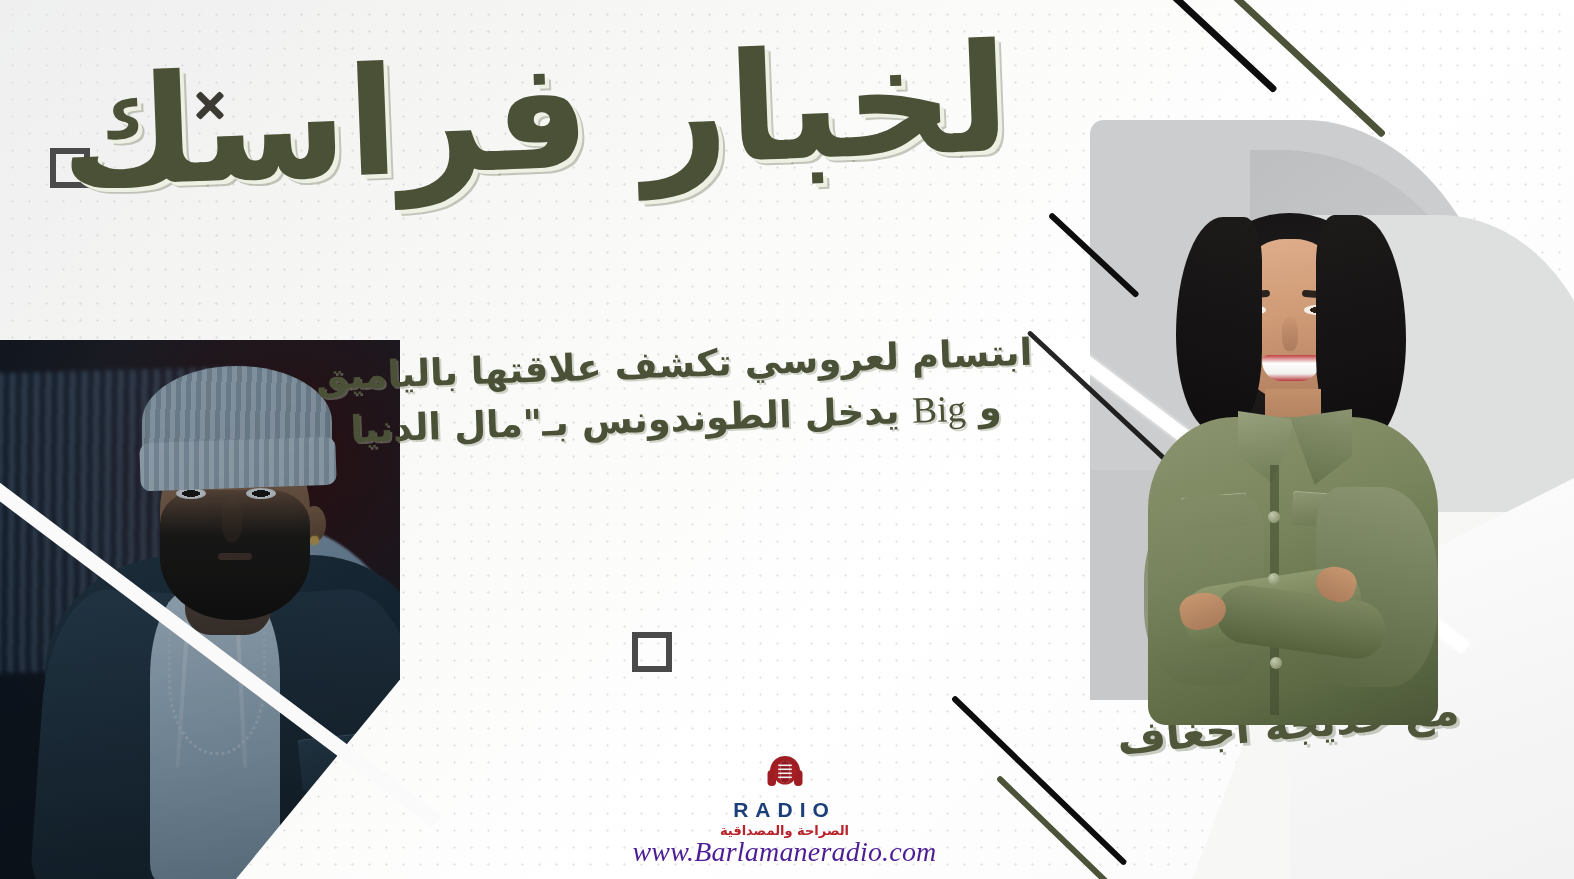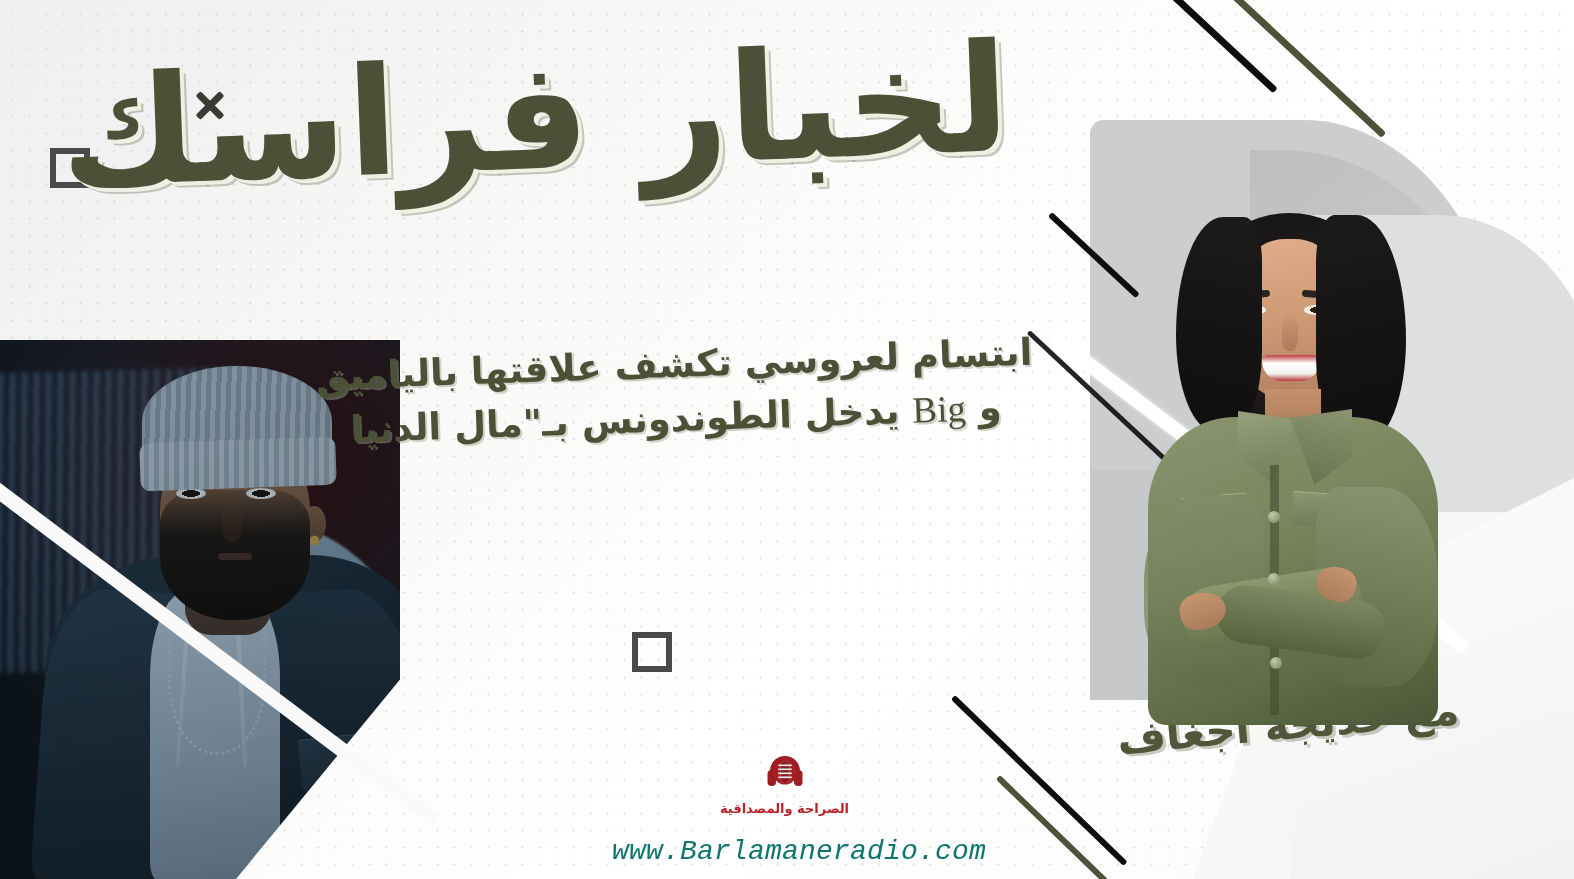--- a/index.html
+++ b/index.html
@@ -334,22 +334,22 @@
     font-family:"Liberation Sans",sans-serif;
     font-weight:700;font-size:21px;letter-spacing:7px;
     color:#1b3f78;margin-top:-2px;
   }
   .logo-ar{
     font-family:"DejaVu Sans","Liberation Sans",sans-serif;
     direction:rtl;font-size:13px;font-weight:700;color:#b8242c;letter-spacing:.5px;margin-top:1px;
   }
   .site-url{
     position:absolute;left:612px;top:836px;width:345px;text-align:center;direction:ltr;
-    font-family:Liberation Mono, monospace;
-    font-style:italic;font-weight:400;font-size:28px;color:#0f766e;
+    font-family:Liberation Serif, serif;
+    font-style:italic;font-weight:400;font-size:28px;color:#4c1d95;
     letter-spacing:.2px;
   }
 
   
   .photo-woman{
     position:absolute;left:1120px;top:195px;width:340px;height:530px;
     z-index:4;
   }
   .w-hair-back{
     position:absolute;left:62px;top:18px;width:215px;height:235px;
@@ -561,18 +561,19 @@
           <circle cx="20" cy="21" r="11.5" fill="#a51f25"></circle>
           <rect x="15.5" y="9" width="9" height="22" rx="4.5" fill="#f4eae9"></rect>
           <rect x="15.5" y="9" width="9" height="22" rx="4.5" fill="#8d181d"></rect>
           <rect x="13.2" y="12.5" width="13.6" height="1.6" fill="#f2f2f2"></rect>
           <rect x="13.2" y="16.5" width="13.6" height="1.6" fill="#f2f2f2"></rect>
           <rect x="13.2" y="20.5" width="13.6" height="1.6" fill="#f2f2f2"></rect>
           <rect x="13.2" y="24.5" width="13.6" height="1.6" fill="#f2f2f2"></rect>
         </svg>
       </span>
     </div>
+    <div class="logo-radio">RADIO</div>
     <div class="logo-ar">الصراحة والمصداقية</div>
   </div>
 
   <div class="site-url">www.Barlamaneradio.com</div>
 
 </div>
 
 </body></html>

